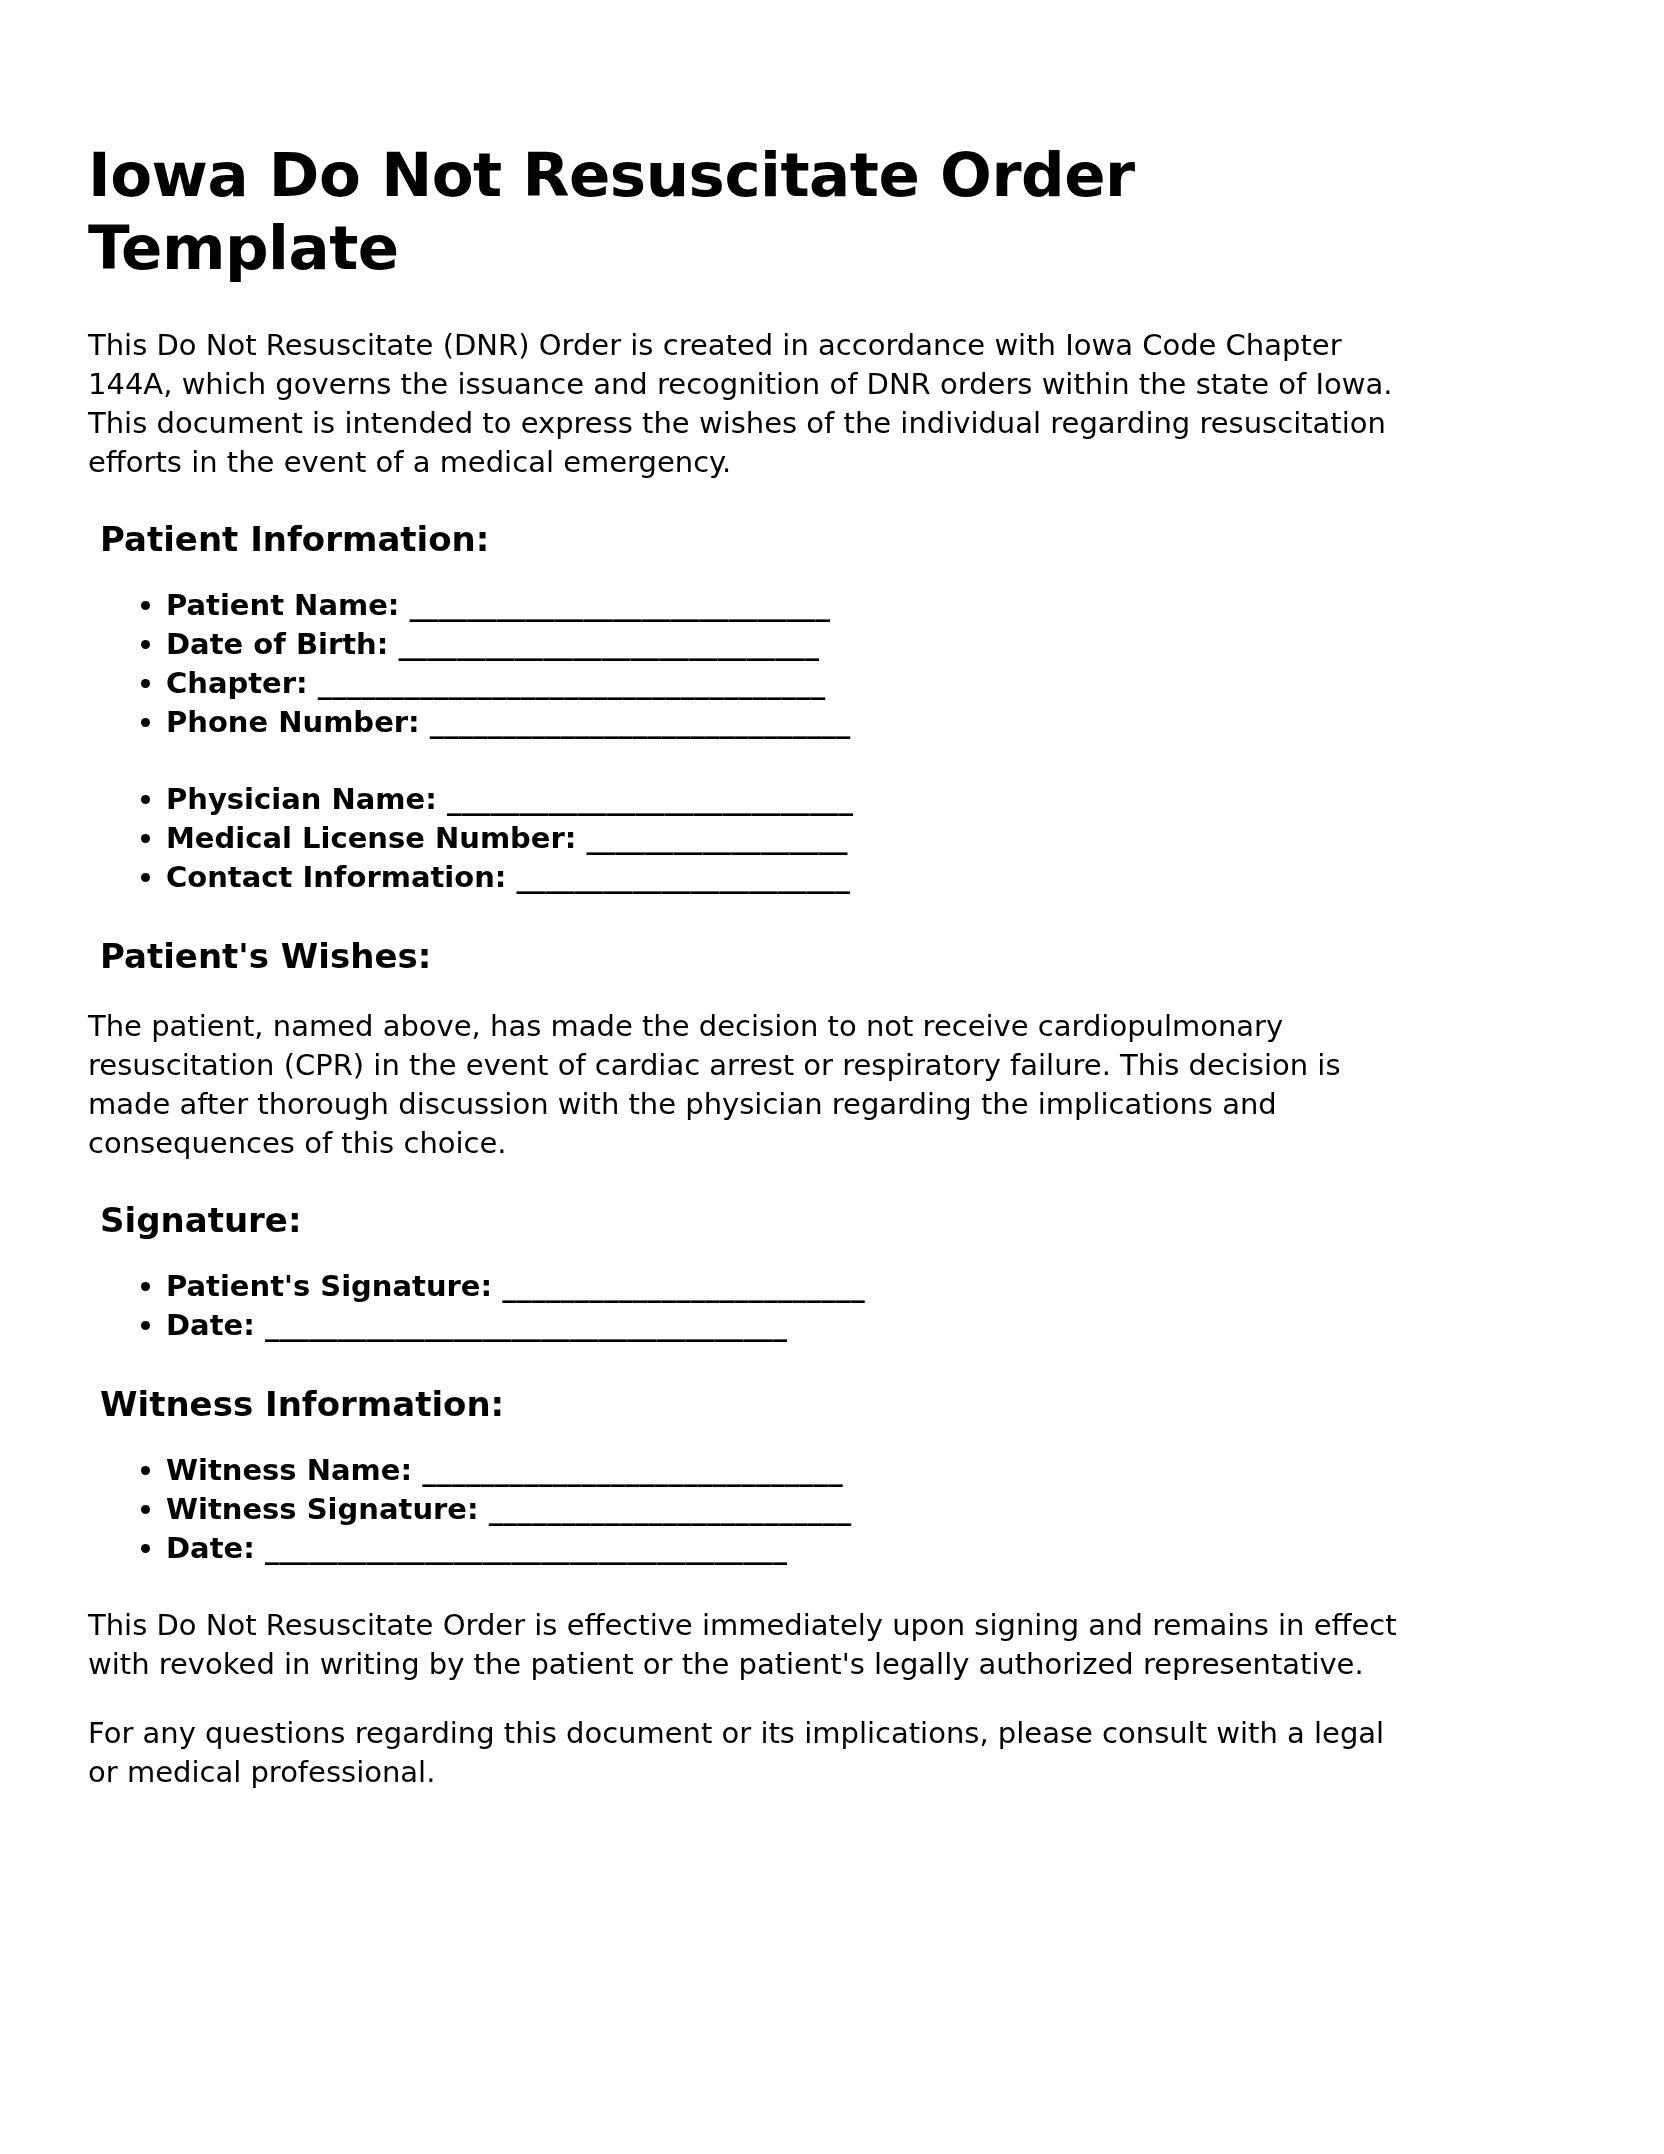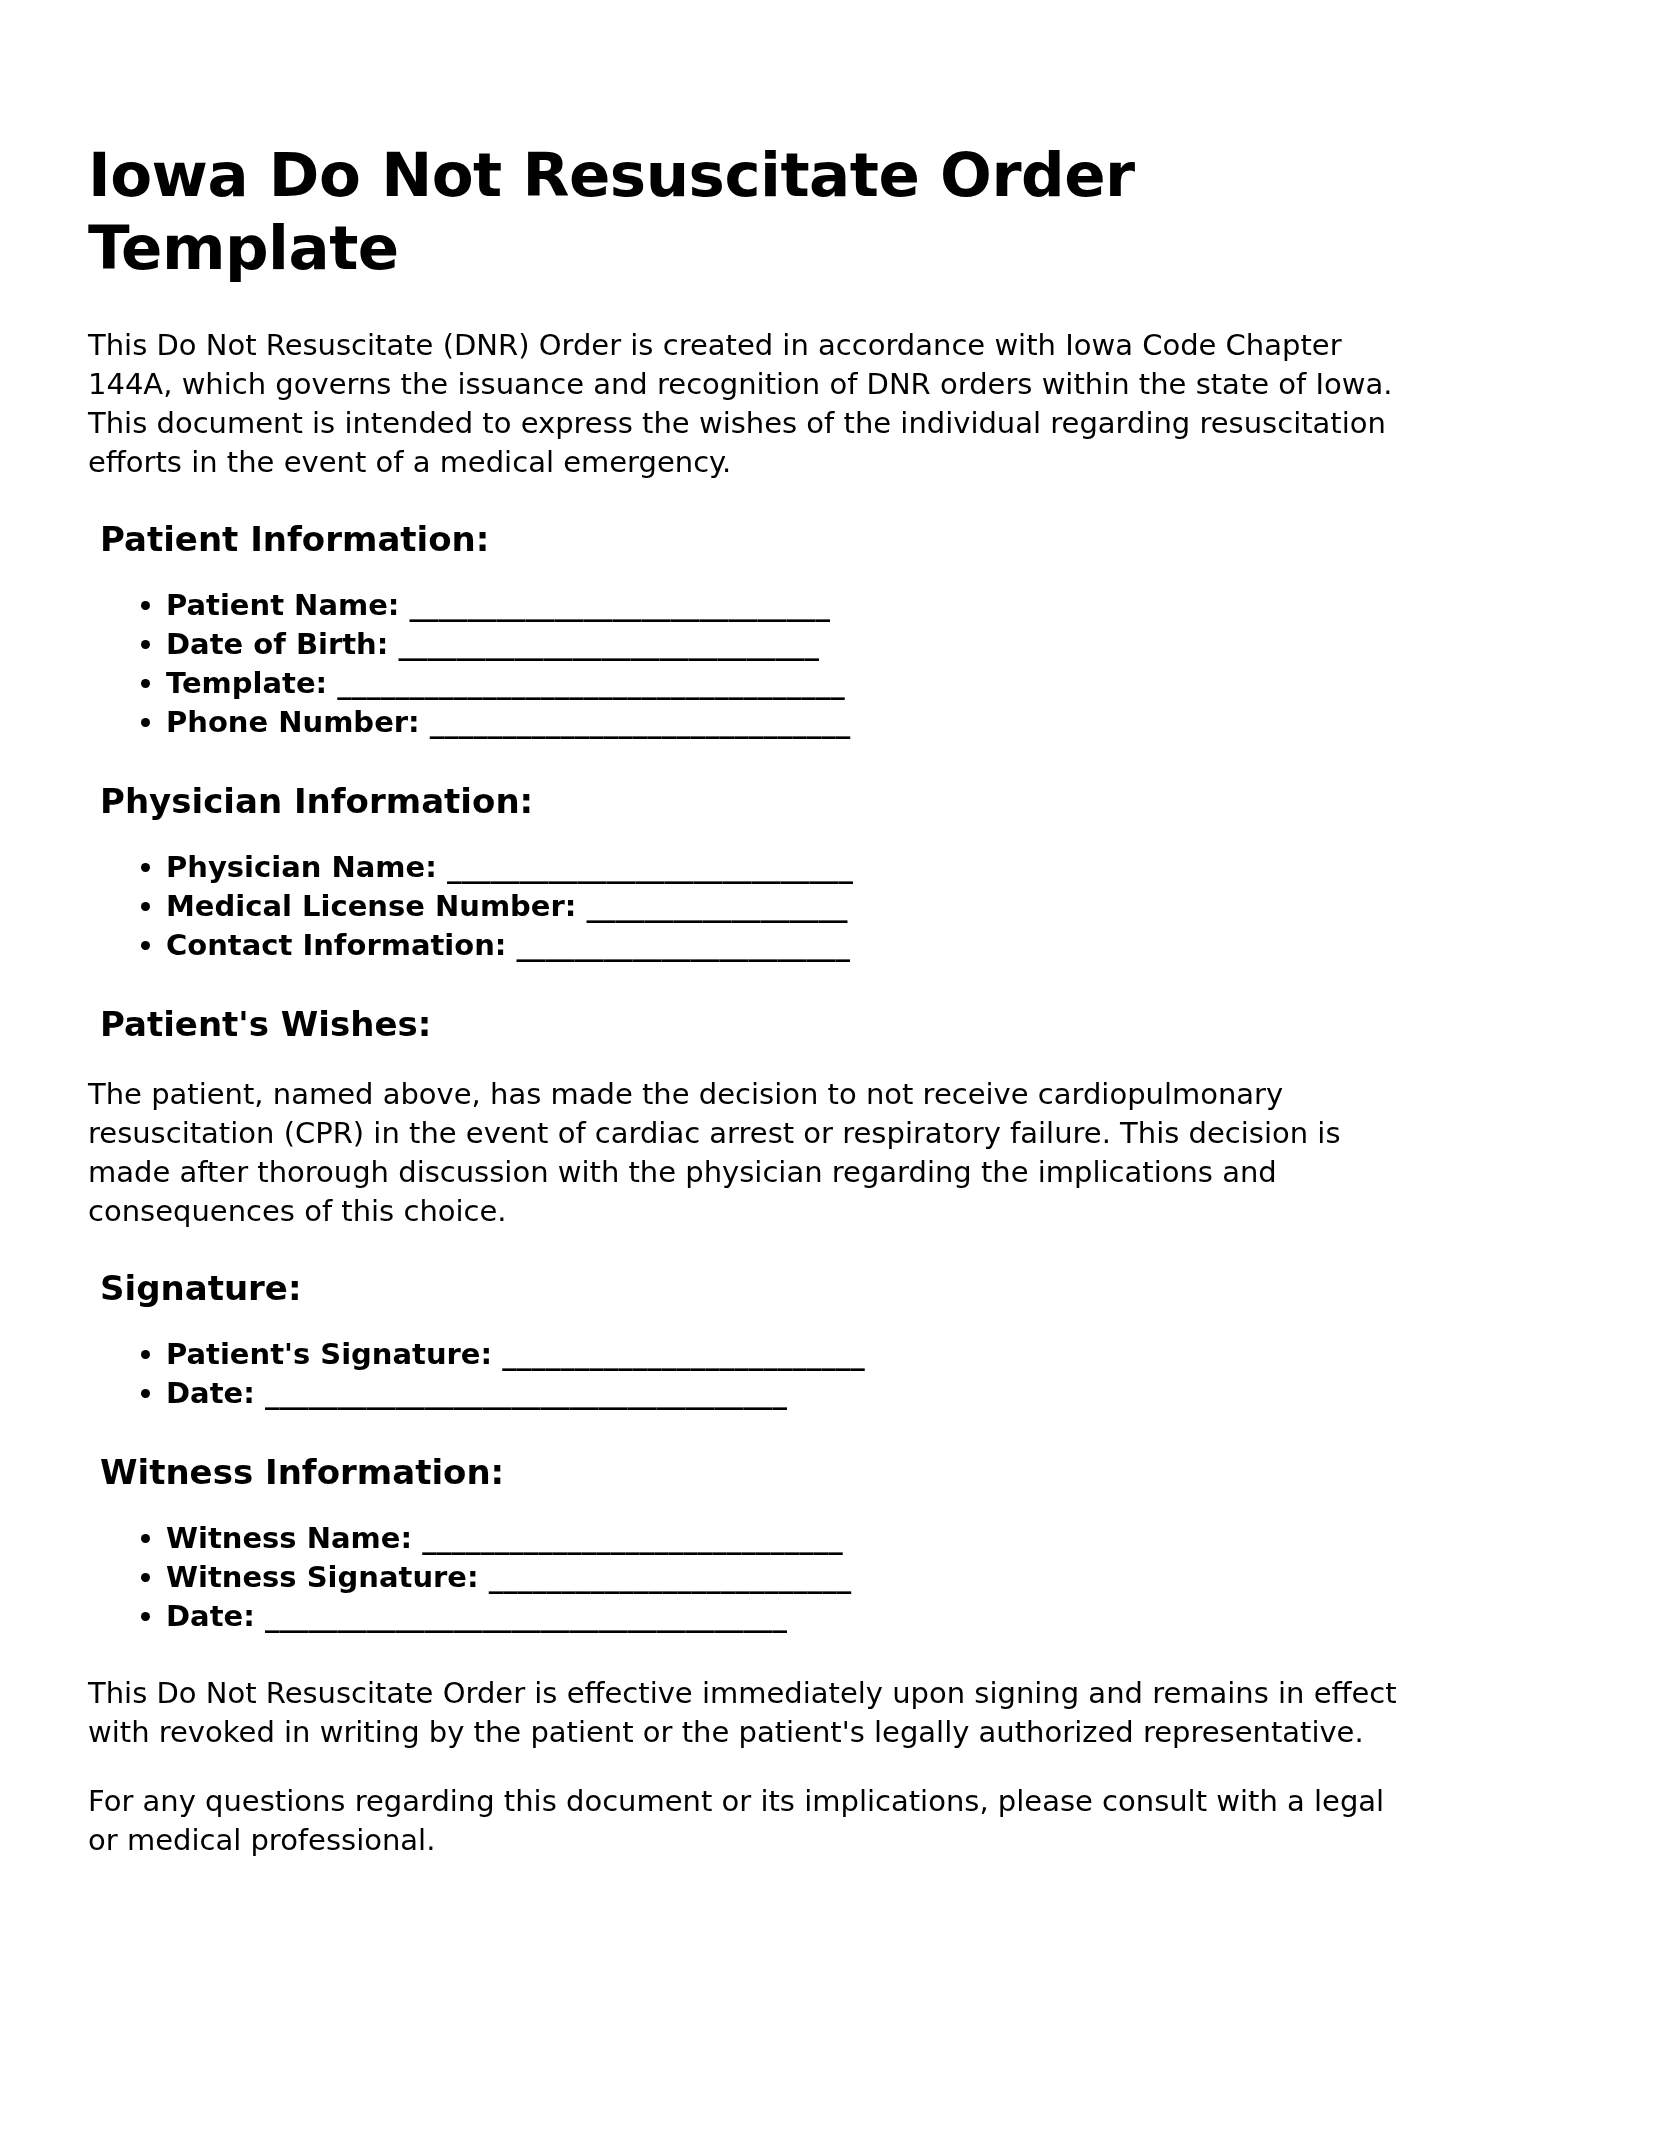--- a/index.html
+++ b/index.html
@@ -73,25 +73,24 @@
 
     <p class="body-text">This Do Not Resuscitate (DNR) Order is created in accordance with Iowa Code Chapter
 144A, which governs the issuance and recognition of DNR orders within the state of Iowa.
 This document is intended to express the wishes of the individual regarding resuscitation
 efforts in the event of a medical emergency.</p>
 
     <h3>Patient Information:</h3>
     <ul class="fields">
       <li><span>Patient Name:</span> <span class="blank-line">_____________________________</span></li>
       <li><span>Date of Birth:</span> <span class="blank-line">_____________________________</span></li>
-      <li><span>Template:</span> <span class="blank-line">___________________________________</span></li>
+      <li><span>Chapter:</span> <span class="blank-line">___________________________________</span></li>
       <li><span>Phone Number:</span> <span class="blank-line">_____________________________</span></li>
     </ul>
 
-    <h3>Physician Information:</h3>
     <ul class="fields">
       <li><span>Physician Name:</span> <span class="blank-line">____________________________</span></li>
       <li><span>Medical License Number:</span> <span class="blank-line">__________________</span></li>
       <li><span>Contact Information:</span> <span class="blank-line">_______________________</span></li>
     </ul>
 
     <h3>Patient's Wishes:</h3>
     <p class="body-text">The patient, named above, has made the decision to not receive cardiopulmonary
 resuscitation (CPR) in the event of cardiac arrest or respiratory failure. This decision is
 made after thorough discussion with the physician regarding the implications and

